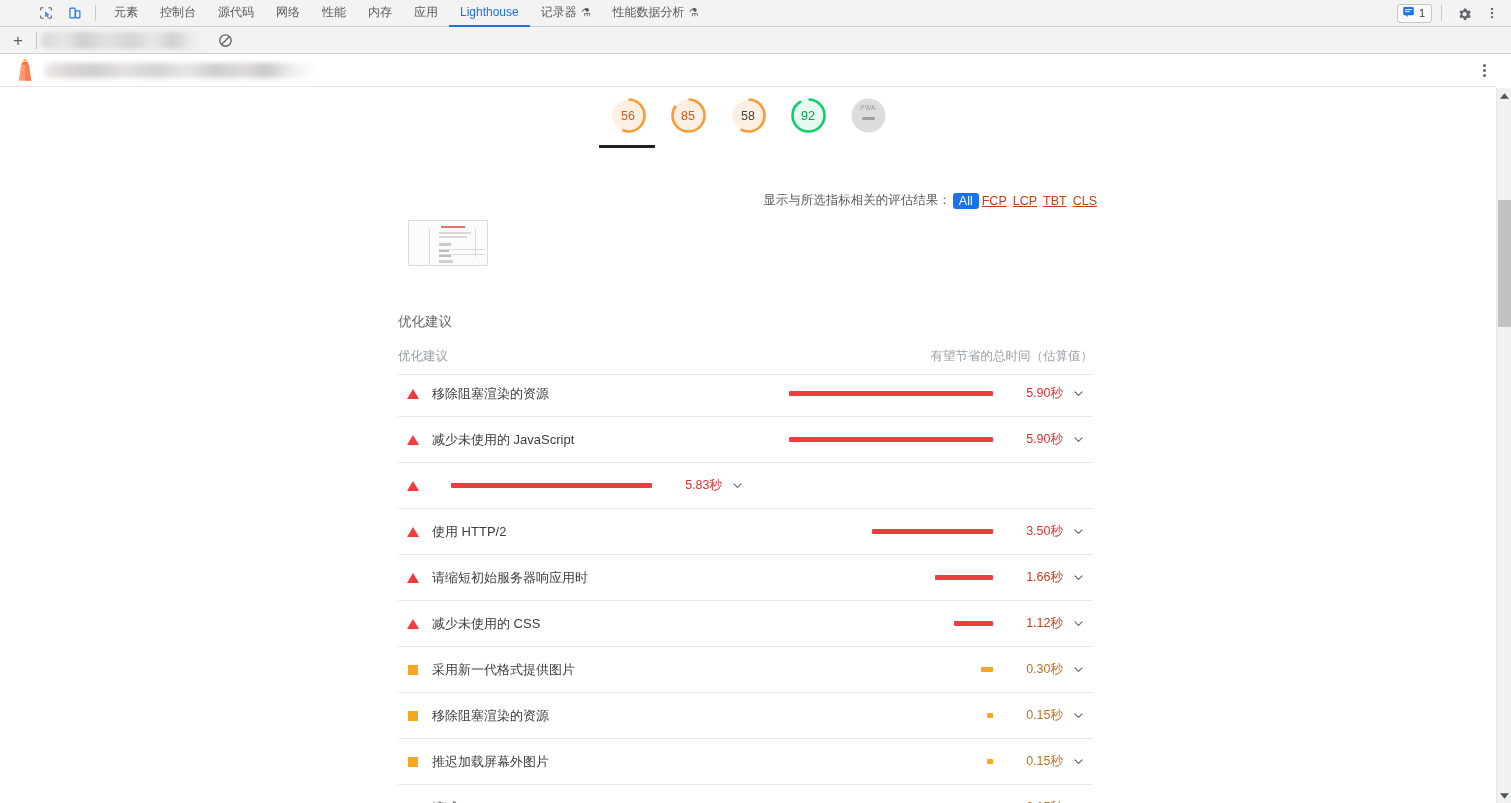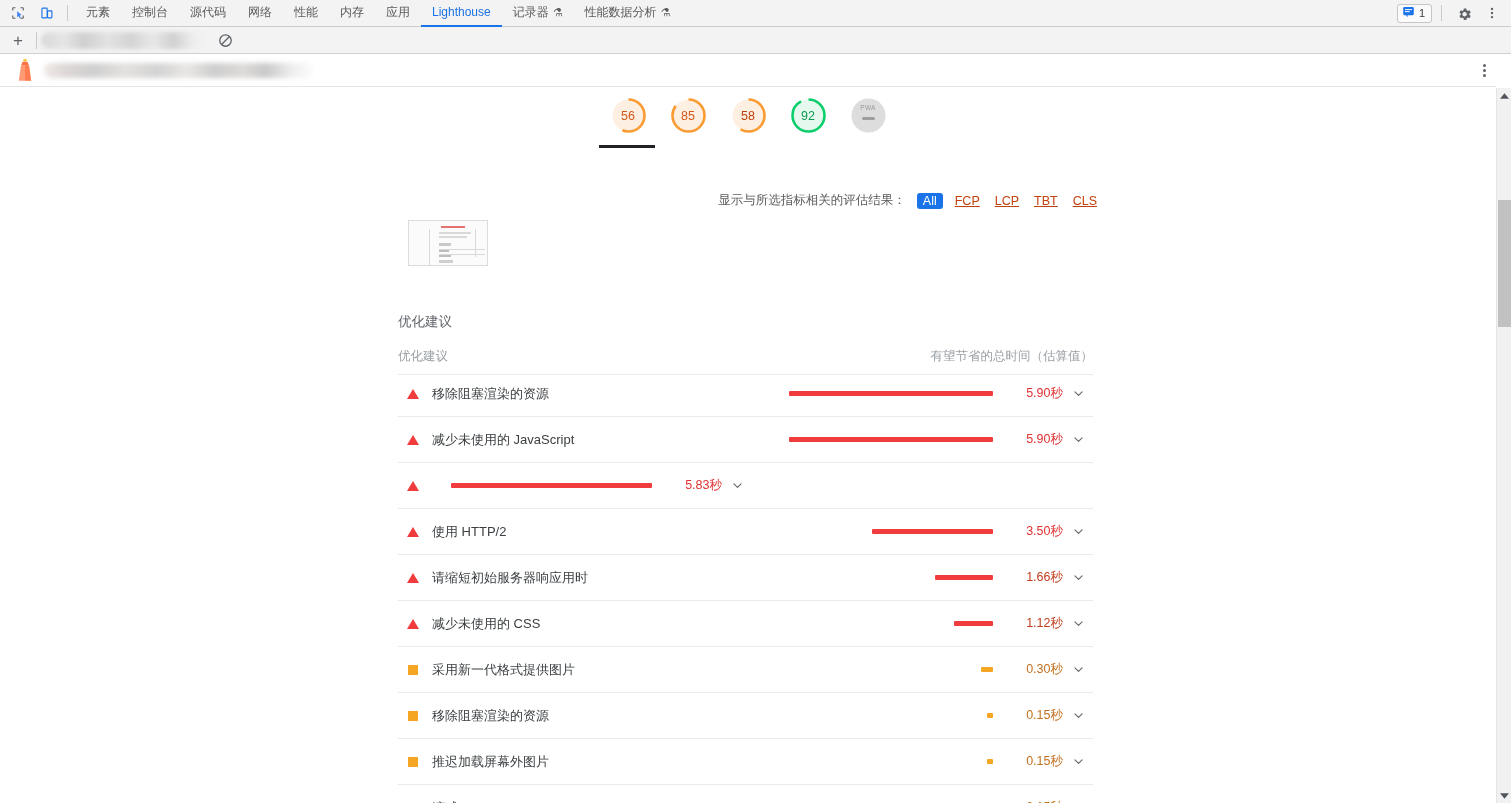--- a/index.html
+++ b/index.html
@@ -10,21 +10,21 @@
     font-family: "Liberation Sans", "DejaVu Sans", sans-serif;
     overflow: hidden;
   }
 
   
   .devtools-toolbar {
     position: absolute; left: 0; top: 0;
     width: 1511px; height: 27px;
     background: #f3f3f3;
     border-bottom: 1px solid #cdcdcd;
-    display: flex; align-items: center;
+    display: flex; align-items: center; padding-left: 28px;
   }
   .tb-icon-group { display: flex; align-items: center; padding-left: 5px; gap: 3px; }
   .tb-icon {
     width: 26px; height: 22px;
     display: flex; align-items: center; justify-content: center;
     border-radius: 2px; cursor: pointer;
   }
   .tb-divider {
     width: 1px; height: 16px; background: #cacaca; margin: 0 7px;
   }
@@ -131,21 +131,21 @@
     position: absolute; left: 408px; top: 132px;
     width: 80px; height: 46px;
     background: #fbfbfb; border: 1px solid #dcdcdc;
   }
   .thumb .tline { position: absolute; background: #d9d9d9; }
   .thumb .thead { background: #e77070; }
 
   
   .filter-row {
     position: absolute; left: 0; top: 104px; width: 1100px;
-    display: flex; justify-content: flex-end; align-items: center; gap: 9px;
+    display: flex; justify-content: flex-end; align-items: center; 
   }
   .filter-label { font-size: 12.5px; color: #5b5b5b; margin-right: 2px; }
   .pill {
     font-size: 12.5px; color: #c2410c; text-decoration: underline;
     cursor: pointer; padding: 1px 3px; border-radius: 2px;
   }
   .pill.active {
     background: #1a73e8; color: #ffffff; text-decoration: none;
     padding: 1px 6px; border-radius: 3px; font-weight: 500;
   }
@@ -340,21 +340,21 @@
         <circle cx="19.5" cy="19.5" r="16" fill="none" stroke="#fa9c33" stroke-width="2.6" stroke-dasharray="85.3 100.5" stroke-linecap="butt" transform="rotate(-90 19.5 19.5)" pathLength="100"></circle>
       </svg>
       <div class="gauge-score" style="color:#d4581a;">85</div>
     </div>
 
     <div class="gauge">
       <svg width="39" height="39" viewBox="0 0 39 39">
         <circle cx="19.5" cy="19.5" r="16" fill="#fdf0e3"></circle>
         <circle cx="19.5" cy="19.5" r="16" fill="none" stroke="#fa9c33" stroke-width="2.6" stroke-dasharray="58.3 100.5" stroke-linecap="butt" transform="rotate(-90 19.5 19.5)" pathLength="100"></circle>
       </svg>
-      <div class="gauge-score" style="color:#c2410c;">58</div>
+      <div class="gauge-score" style="color:#404040;">58</div>
     </div>
 
     <div class="gauge">
       <svg width="39" height="39" viewBox="0 0 39 39">
         <circle cx="19.5" cy="19.5" r="16" fill="#e6f9ef"></circle>
         <circle cx="19.5" cy="19.5" r="16" fill="none" stroke="#0cce6b" stroke-width="2.6" stroke-dasharray="92.3 100.5" stroke-linecap="butt" transform="rotate(-90 19.5 19.5)" pathLength="100"></circle>
       </svg>
       <div class="gauge-score" style="color:#0a9a51;">92</div>
     </div>
 

